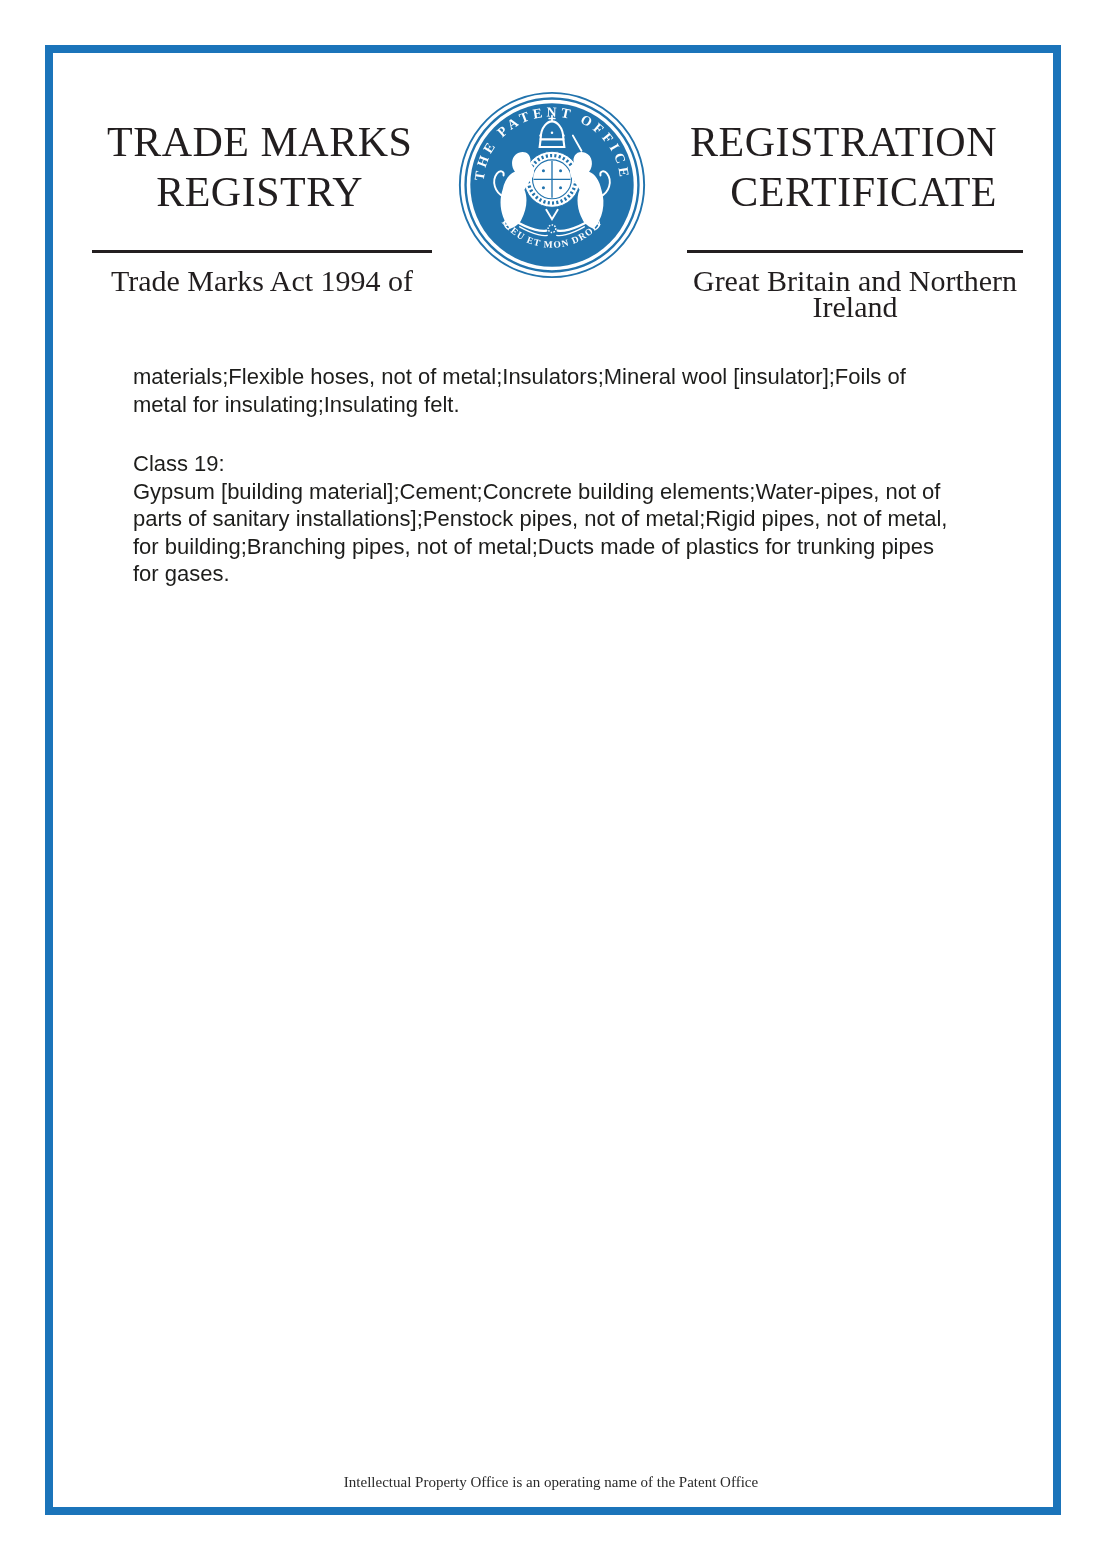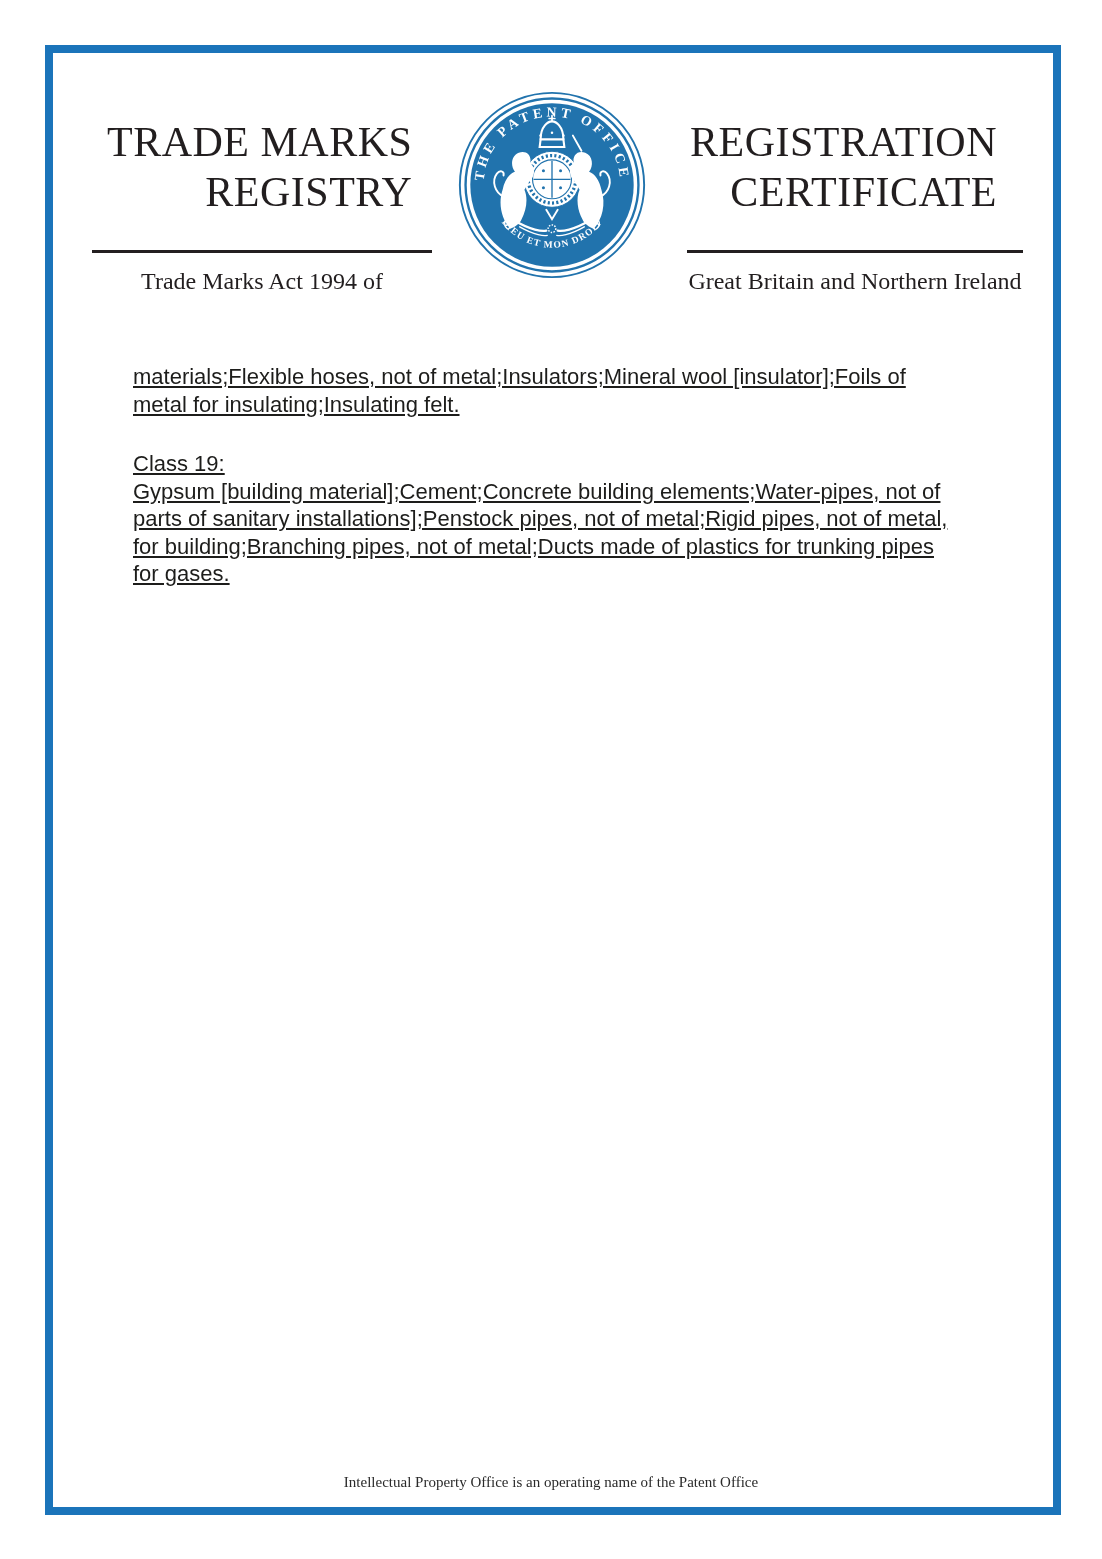--- a/index.html
+++ b/index.html
@@ -15,47 +15,46 @@
     left:45px; top:45px;
     width:1016px; height:1470px;
     border:8px solid #1b74ba;
     box-sizing:border-box;
   }
   .title {
     position:absolute; top:117px;
     font-size:42px; line-height:50px;
     color:#221e1f; letter-spacing:0.5px;
   }
-  .title-left  { left:107px; text-align:right; }
+  .title-left  { left:107px; text-align:center; }
   .title-right { left:600px; width:397px; text-align:right; }
   .rule {
     position:absolute; top:250px; height:3px;
     background:#231f20;
   }
   .rule-left  { left:92px;  width:340px; }
   .rule-right { left:687px; width:336px; }
   .subtitle {
     position:absolute; top:268px;
-    font-size:24px; line-height:26px;
+    font-size:30px; line-height:26px;
     color:#221e1f; text-align:center;
   }
   .subtitle-left  { left:92px;  width:340px; }
   .subtitle-right { left:687px; width:336px; }
   .seal {
     position:absolute;
     left:457px; top:90px;
     width:190px; height:190px;
   }
   .body-text {
     position:absolute;
     left:133px; top:363px; width:870px;
     font-family:"Liberation Sans","DejaVu Sans",sans-serif;
     font-size:22px; line-height:27.5px;
     color:#1d1d1b;
-    text-decoration:underline;
   }
   .body-text .line { white-space:nowrap; }
   .class-heading { margin-top:32px; }
   .footer {
     position:absolute;
     left:45px; top:1468px; width:1012px;
     text-align:center;
     font-size:15px; color:#2a2a2a;
     font-family:"Liberation Serif","DejaVu Serif",serif;
     margin-top:6px;

